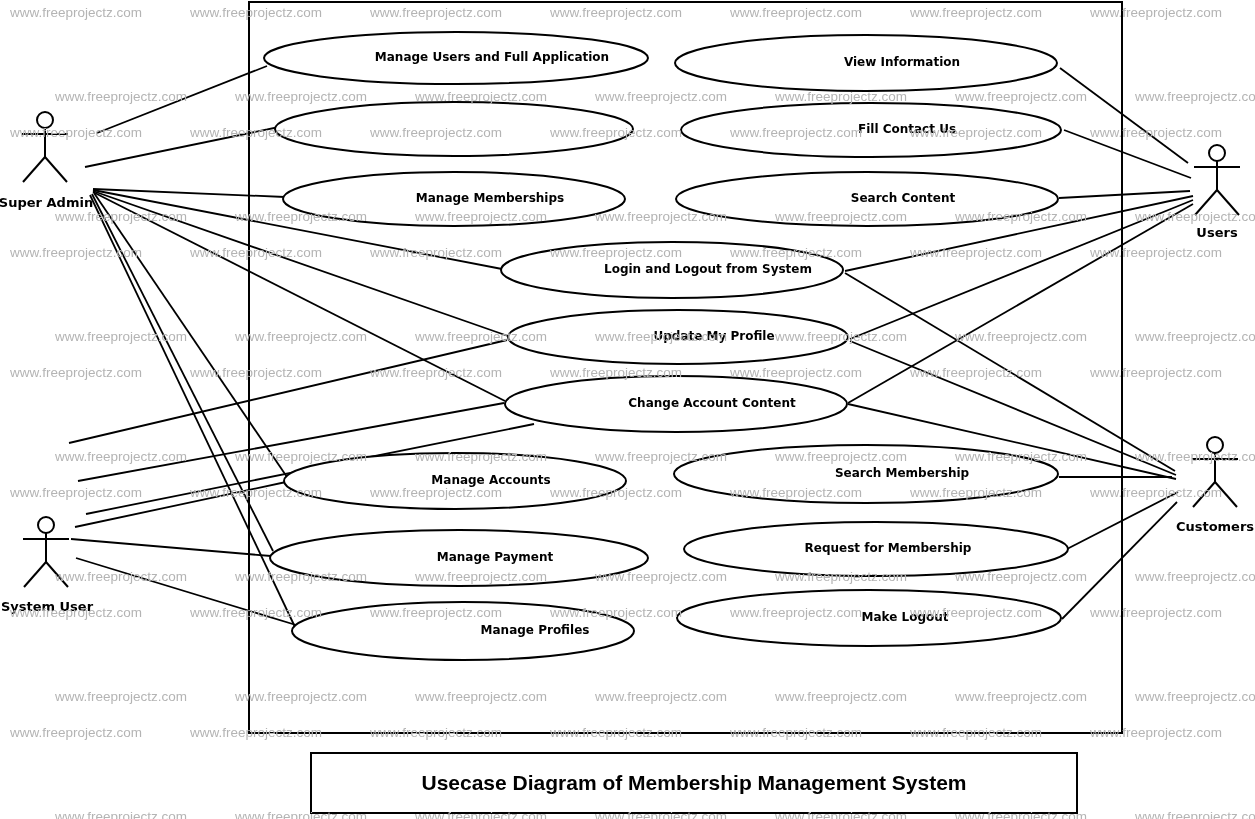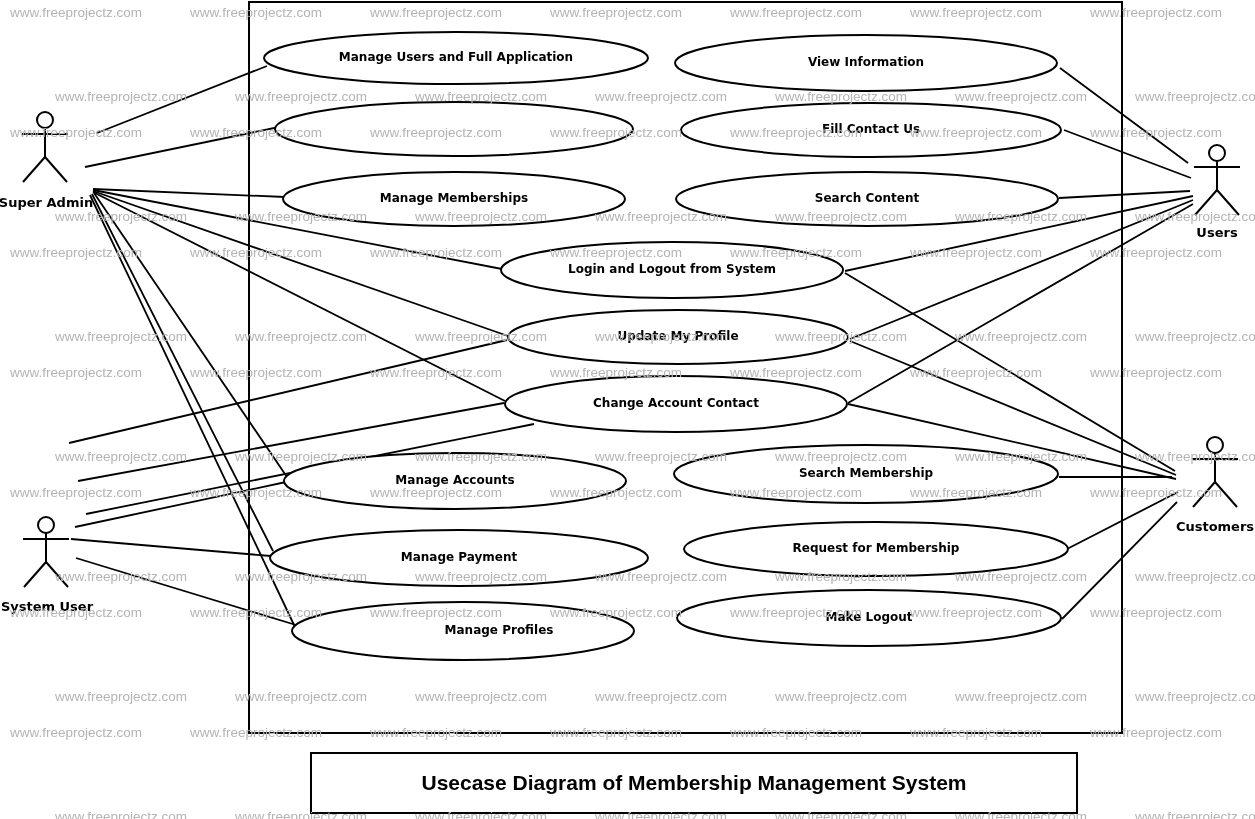--- a/index.html
+++ b/index.html
@@ -3,21 +3,21 @@
 <meta charset="utf-8">
 <style>
   html,body{margin:0;padding:0;background:#ffffff;}
   .stage{
     position:relative;width:1255px;height:819px;background:#ffffff;
     overflow:hidden;font-family:"DejaVu Sans",sans-serif;
   }
   #shapes{position:absolute;left:0;top:0;z-index:1;}
   .uc-label{
     position:absolute;z-index:2;font:bold 12px "DejaVu Sans",sans-serif;
-    color:#000;text-align:center;white-space:nowrap;
+    color:#000;text-align:center;white-space:nowrap;padding-left:36px;
   }
   .actor-label{
     position:absolute;z-index:2;font:bold 13px "DejaVu Sans",sans-serif;
     color:#000;text-align:center;white-space:nowrap;
   }
   .title-box{
     position:absolute;z-index:2;left:310px;top:752px;width:764px;height:58px;
     border:2px solid #000;background:#fff;display:flex;align-items:center;justify-content:center;
   }
   .title-box span{
@@ -105,29 +105,29 @@
         <line x1="1192" y1="459" x2="1238" y2="459"></line>
         <line x1="1215" y1="482" x2="1193" y2="507"></line>
         <line x1="1215" y1="482" x2="1237" y2="507"></line>
       </g>
     </svg>
 
   <div class="uc-label" style="left: 264px; width: 384px; top: 50px;">Manage Users and Full Application</div>
   <div class="uc-label" style="left: 283px; width: 342px; top: 191px;">Manage Memberships</div>
   <div class="uc-label" style="left: 501px; width: 342px; top: 262px;">Login and Logout from System</div>
   <div class="uc-label" style="left: 508px; width: 340px; top: 329px; text-align: center;">Update My Profile</div>
-  <div class="uc-label" style="left: 505px; width: 342px; top: 396px;">Change Account Contact</div>
+  <div class="uc-label" style="left: 505px; width: 342px; top: 396px;">Change Account Content</div>
   <div class="uc-label" style="left: 284px; width: 342px; top: 473px;">Manage Accounts</div>
   <div class="uc-label" style="left: 270px; width: 378px; top: 550px;">Manage Payment</div>
   <div class="uc-label" style="left: 292px; width: 342px; top: 623px; margin-left: 36px;">Manage Profiles</div>
   <div class="uc-label" style="left: 675px; width: 382px; top: 55px;">View Information</div>
   <div class="uc-label" style="left: 681px; width: 380px; top: 122px;">Fill Contact Us</div>
   <div class="uc-label" style="left: 676px; width: 382px; top: 191px;">Search Content</div>
   <div class="uc-label" style="left: 674px; width: 384px; top: 466px;">Search Membership</div>
-  <div class="uc-label" style="left: 684px; width: 384px; top: 541px; text-align: center;">Request for Membership</div>
+  <div class="uc-label" style="left: 660px; width: 384px; top: 541px; text-align: center;">Request for Membership</div>
   <div class="uc-label" style="left: 677px; width: 384px; top: 610px;">Make Logout</div>
 
   <div class="actor-label" style="left: -54px; width: 200px; top: 195px;">Super Admin</div>
   <div class="actor-label" style="left: -53px; width: 200px; top: 599px;">System User</div>
   <div class="actor-label" style="left: 1117px; width: 200px; top: 225px;">Users</div>
   <div class="actor-label" style="left: 1115px; width: 200px; top: 519px;">Customers</div>
 
   <div class="title-box">
     <span>Usecase Diagram of Membership Management System</span>
   </div>

